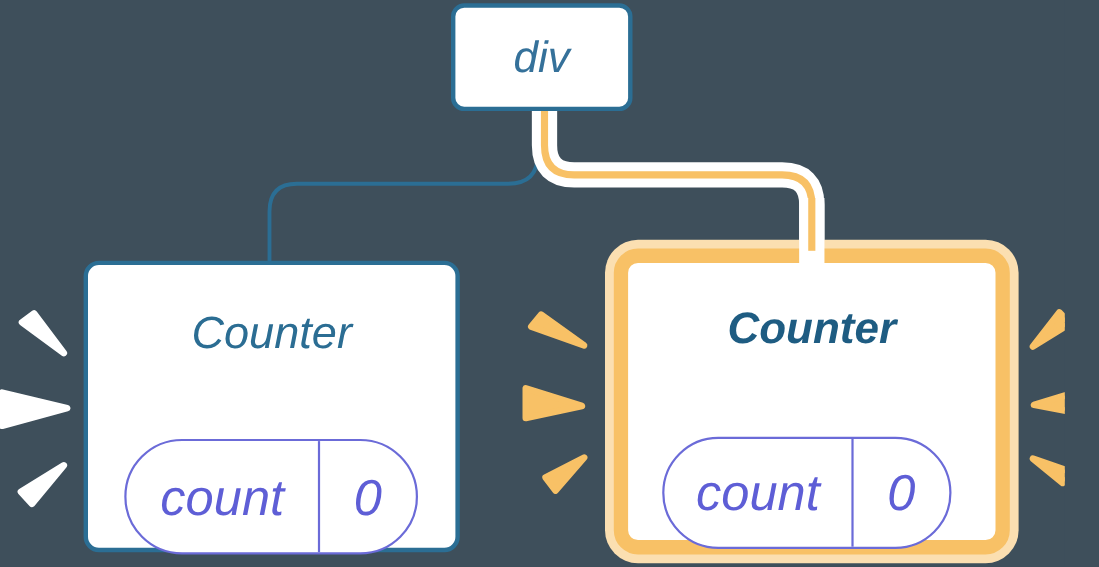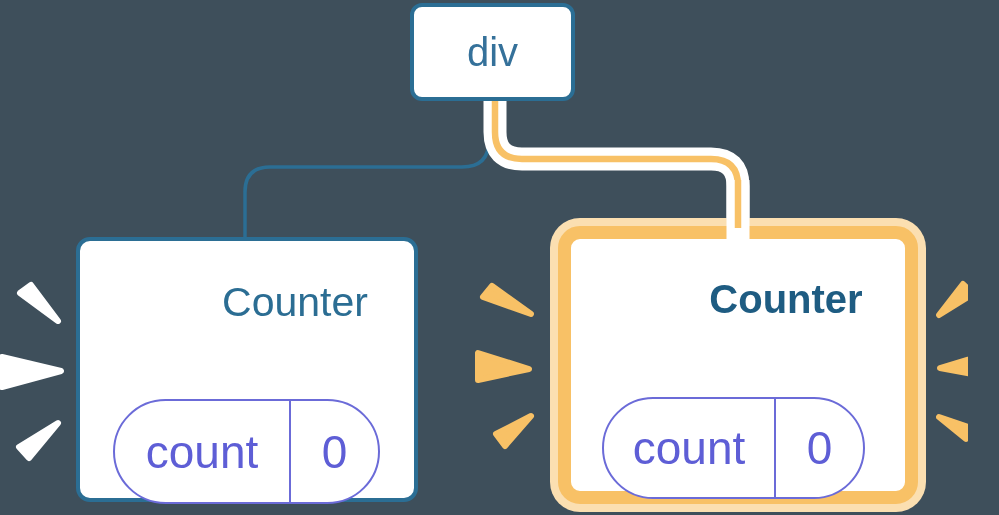--- a/index.html
+++ b/index.html
@@ -2,20 +2,21 @@
 <html style="--background: #3E4F5B; --teal: #2B6E94; --teal-text: #35719A; --title-left: #2B6D93; --title-right: #1E5C82; --purple: #6B6BD8; --purple-text: #5E5ED6; --orange: #F8C166; --orange-pale: #FBDFB1; --card: #FFFFFF;"><head>
 <meta charset="utf-8">
 <style>
   html, body { margin: 0; padding: 0; background: var(--background, #3E4F5B); }
   #stage {
     position: relative;
     width: 968px; height: 515px;
     background: var(--background, #3E4F5B);
     overflow: hidden;
     font-family: "Liberation Sans", sans-serif;
+    font-style: italic;
   }
   .layer { position: absolute; left: 0; top: 0; }
 
   
   .edge-blue   { fill: none; stroke: var(--teal, #2B6E94); stroke-width: 3.5px; }
   .edge-casing { fill: none; stroke: var(--card, #FFFFFF); stroke-width: 23px; }
   .edge-orange { fill: none; stroke: var(--orange, #F8C166); stroke-width: 6.5px; }
 
   
   .spark-white  { fill: var(--card, #FFFFFF); stroke: var(--card, #FFFFFF); stroke-width: 6px; stroke-linejoin: round; }
@@ -51,21 +52,21 @@
   }
   .card-right-inner {
     width: 100%; height: 100%;
     box-sizing: border-box;
     background: var(--card, #FFFFFF);
     border: 13px solid var(--orange, #F8C166);
     border-radius: 22px;
   }
 
   
-  .title { position: absolute; text-align: center; line-height: 1.1; margin-left: 48px; }
+  .title { position: absolute; text-align: center; line-height: 1.1; }
   .title-left  { left: 76px;  top: 280px; width: 342px; font-size: 41px; font-weight: 500; color: var(--title-left, #2B6D93); }
   .title-right { left: 571px; top: 277px; width: 334px; font-size: 40px; font-weight: 700; color: var(--title-right, #1E5C82); }
 
   
   .pill {
     position: absolute;
     box-sizing: border-box;
     border: 2.5px solid var(--purple, #6B6BD8);
     border-radius: 60px;
     display: flex;

